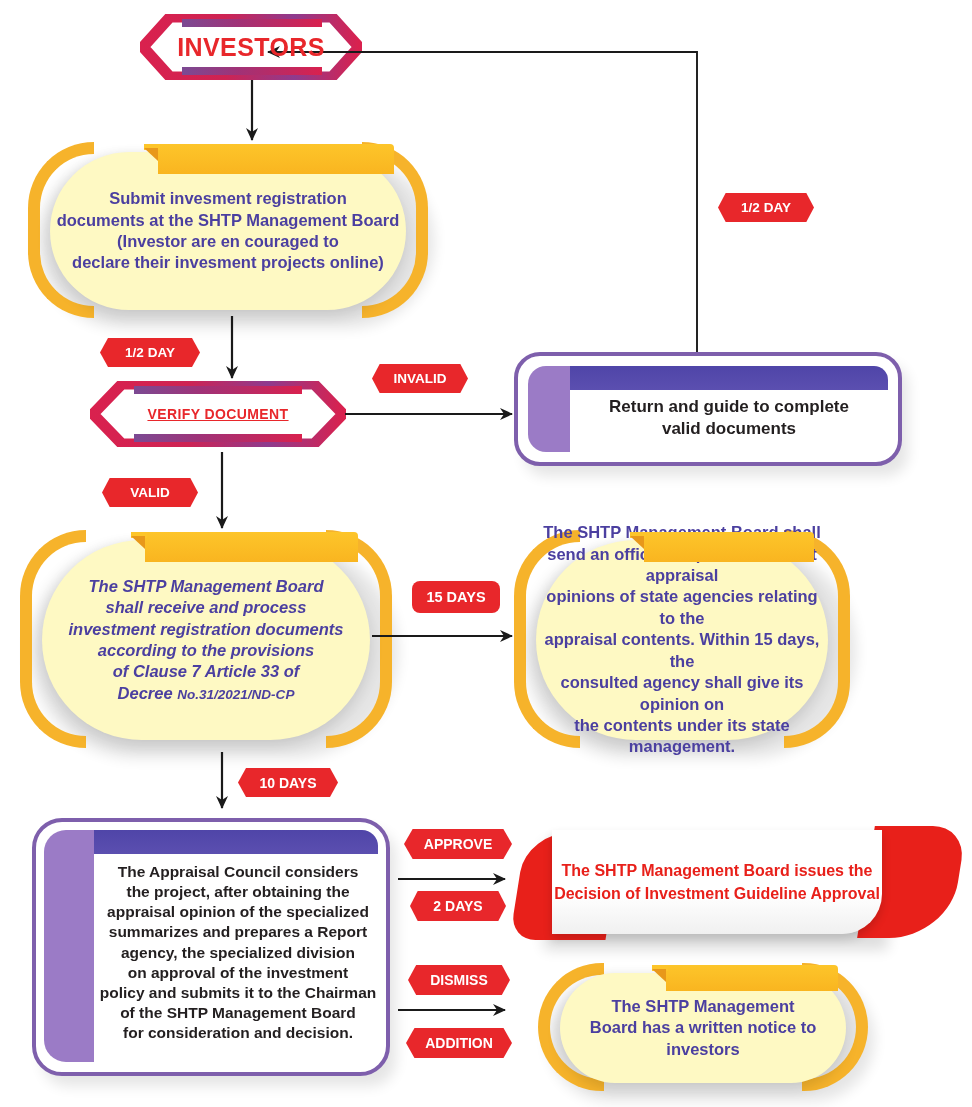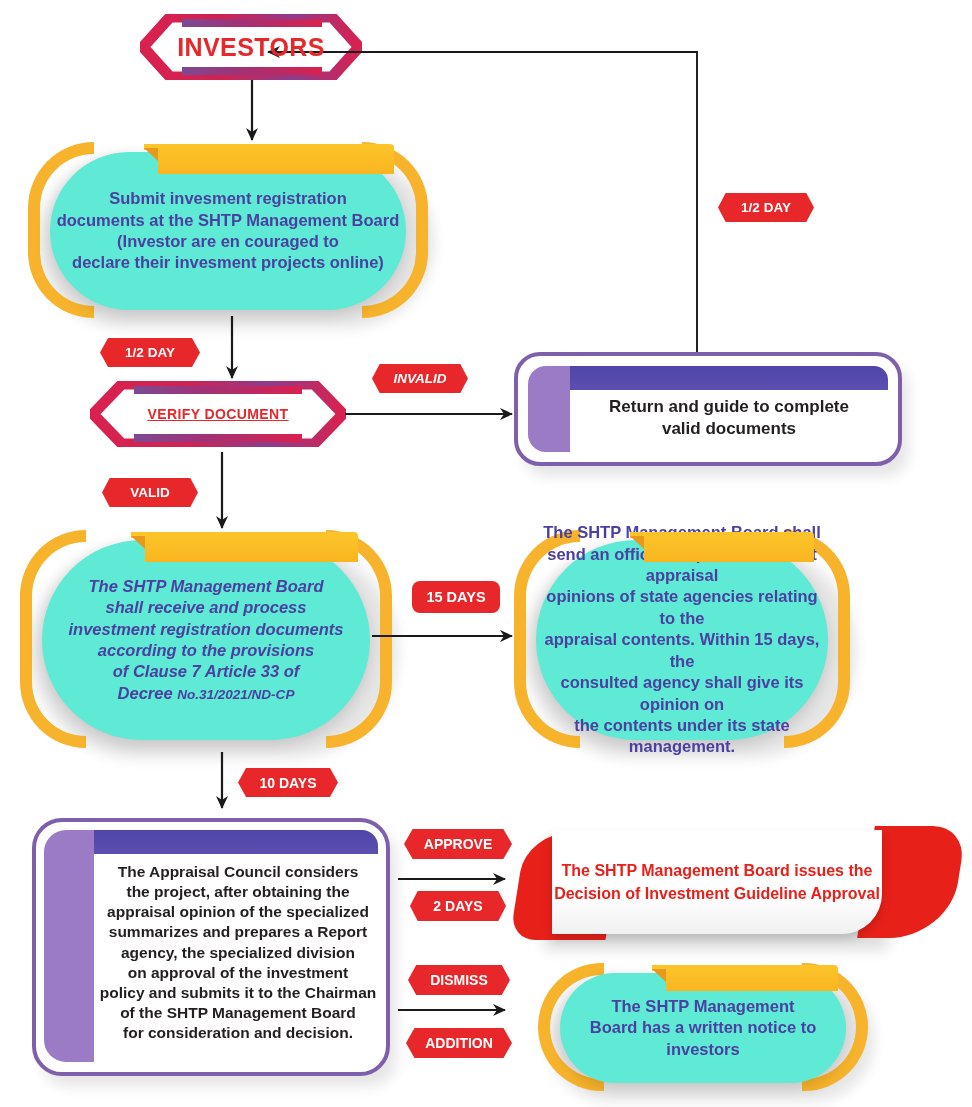--- a/index.html
+++ b/index.html
@@ -47,21 +47,21 @@
     background:#000;opacity:.10;border-radius:999px;filter:blur(7px);
   }
   .ycard .arcL,.ycard .arcR{
     position:absolute;top:0;bottom:0;width:54px;
     border:12px solid #F6B32B;
   }
   .ycard .arcL{left:0;border-right:none;border-top-left-radius:999px;border-bottom-left-radius:999px;}
   .ycard .arcR{right:0;border-left:none;border-top-right-radius:999px;border-bottom-right-radius:999px;}
   .ycard .body{
     position:absolute;left:22px;right:22px;top:10px;bottom:8px;
-    background:#5eead4;border-radius:999px;
+    background:#fef9c3;border-radius:999px;
     box-shadow:0 6px 14px rgba(0,0,0,.13);
     display:flex;align-items:center;justify-content:center;
     text-align:center;
     z-index:3;
   }
   .ycard .ribbon{
     position:absolute;height:30px;z-index:4;
     background:linear-gradient(180deg,#FDC52A 0%,#F9B520 100%);
     border-top-right-radius:4px;
   }
@@ -216,21 +216,21 @@
 
   <div class="hexnode" style="left:90px;top:381px;width:256px;height:66px;">
     <svg width="256" height="66" viewBox="0 0 256 66" xmlns="http://www.w3.org/2000/svg">
       <path d="M32,3 L224,3 L253,33 L224,63 L32,63 L3,33 Z" fill="none" stroke="url(#hexgrad)" stroke-width="11" stroke-linejoin="miter"></path>
       <rect x="44" y="5" width="168" height="8" fill="url(#hexgradbar)"></rect>
       <rect x="44" y="53" width="168" height="8" fill="url(#hexgradbar)"></rect>
     </svg>
     <span class="hexlabel" style="font-size:14px;text-decoration:underline;">VERIFY DOCUMENT</span>
   </div>
 
-  <div class="badge hex" style="left:372px;top:364px;width:96px;height:29px;font-size:13.5px;font-style:italic;">
+  <div class="badge hex" style="left:372px;top:364px;width:96px;height:29px;font-size:13.5px;">
     <span>INVALID</span>
   </div>
 
   <div class="badge hex" style="left:102px;top:478px;width:96px;height:29px;font-size:13.5px;">
     <span>VALID</span>
   </div>
 
   <div class="pcard" style="left:514px;top:352px;width:388px;height:114px;">
     <div class="shadow" style="border-radius:22px;"></div>
     <div class="outer" style="border-radius:26px;"></div>

